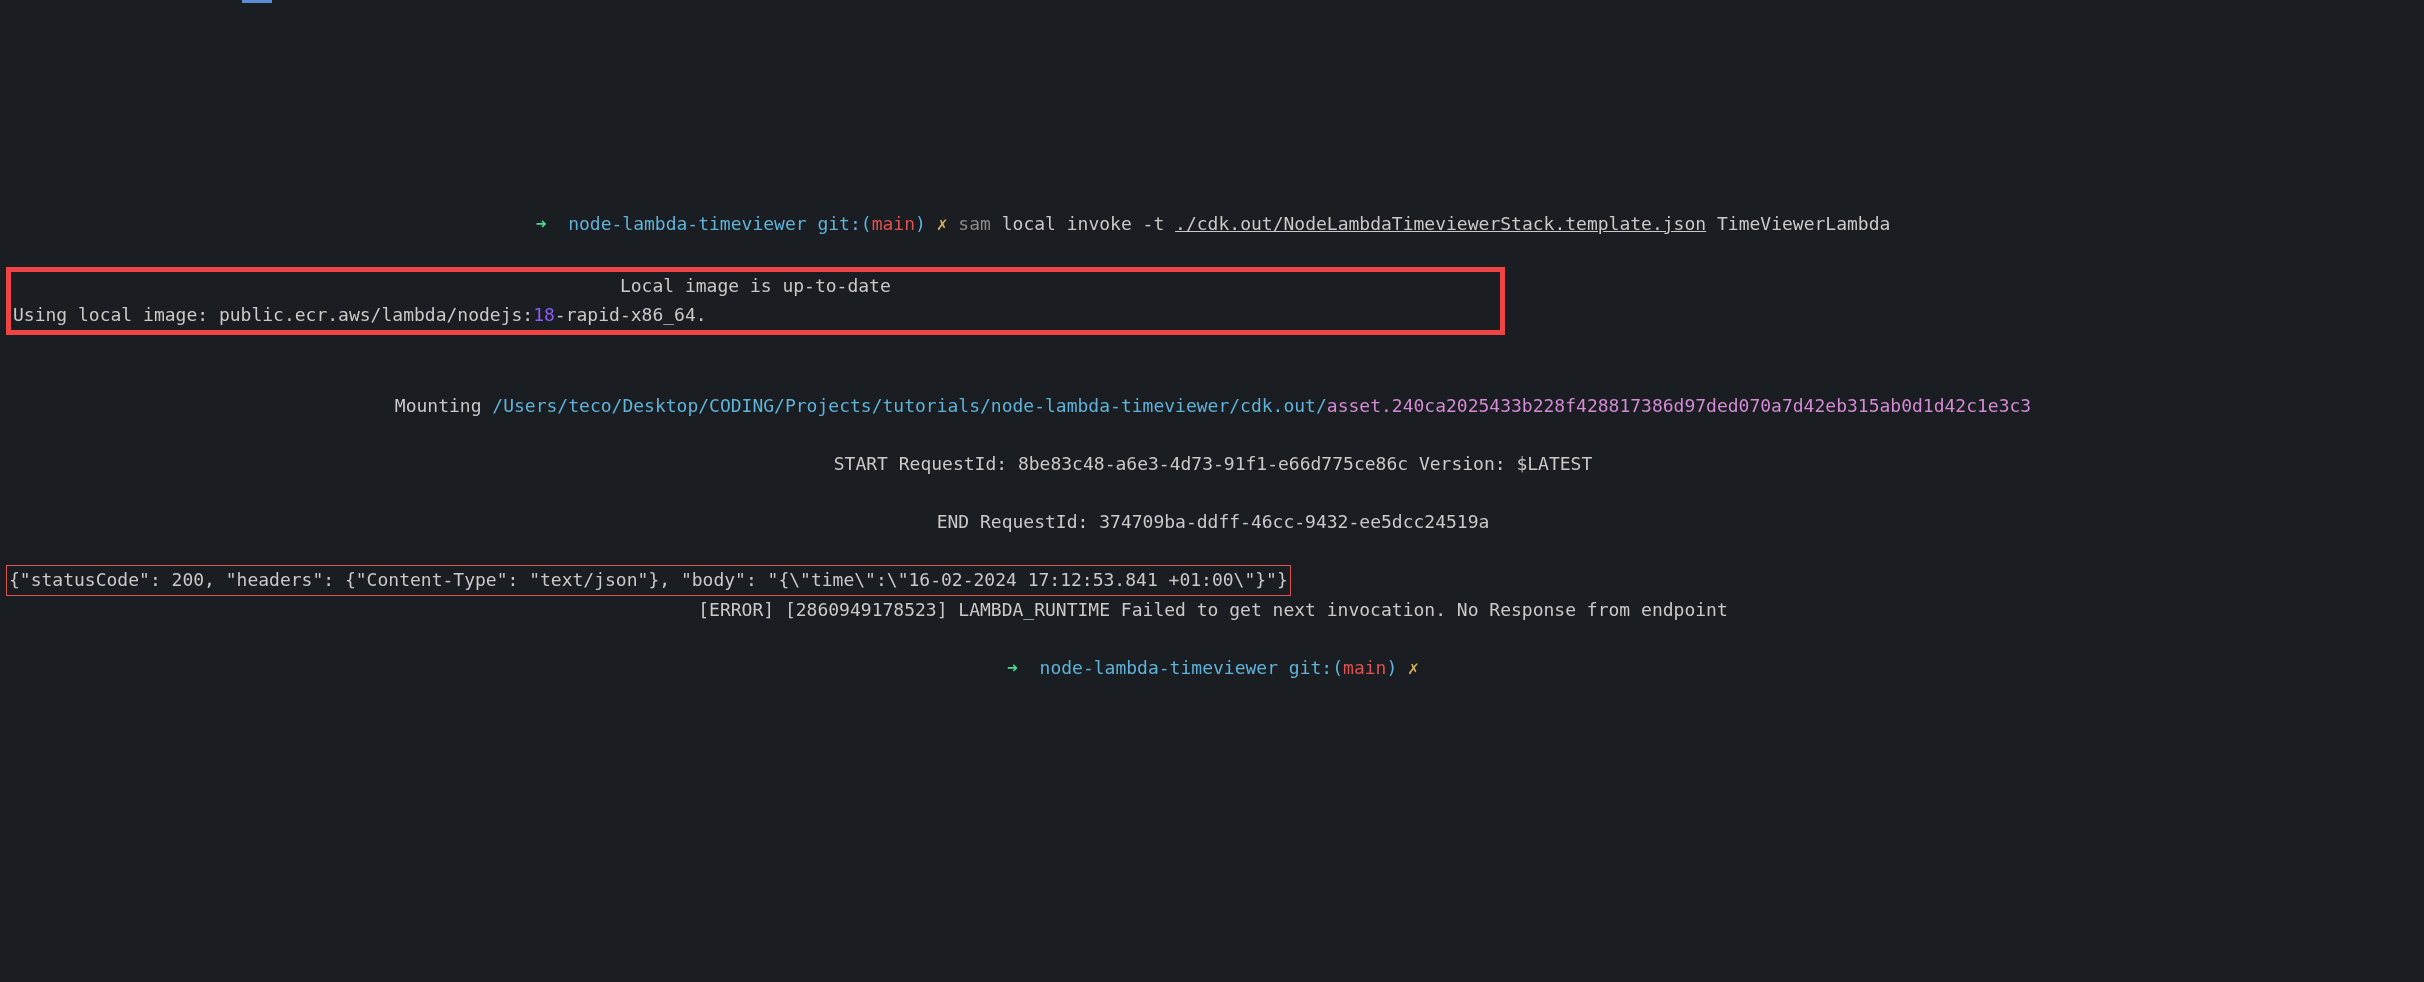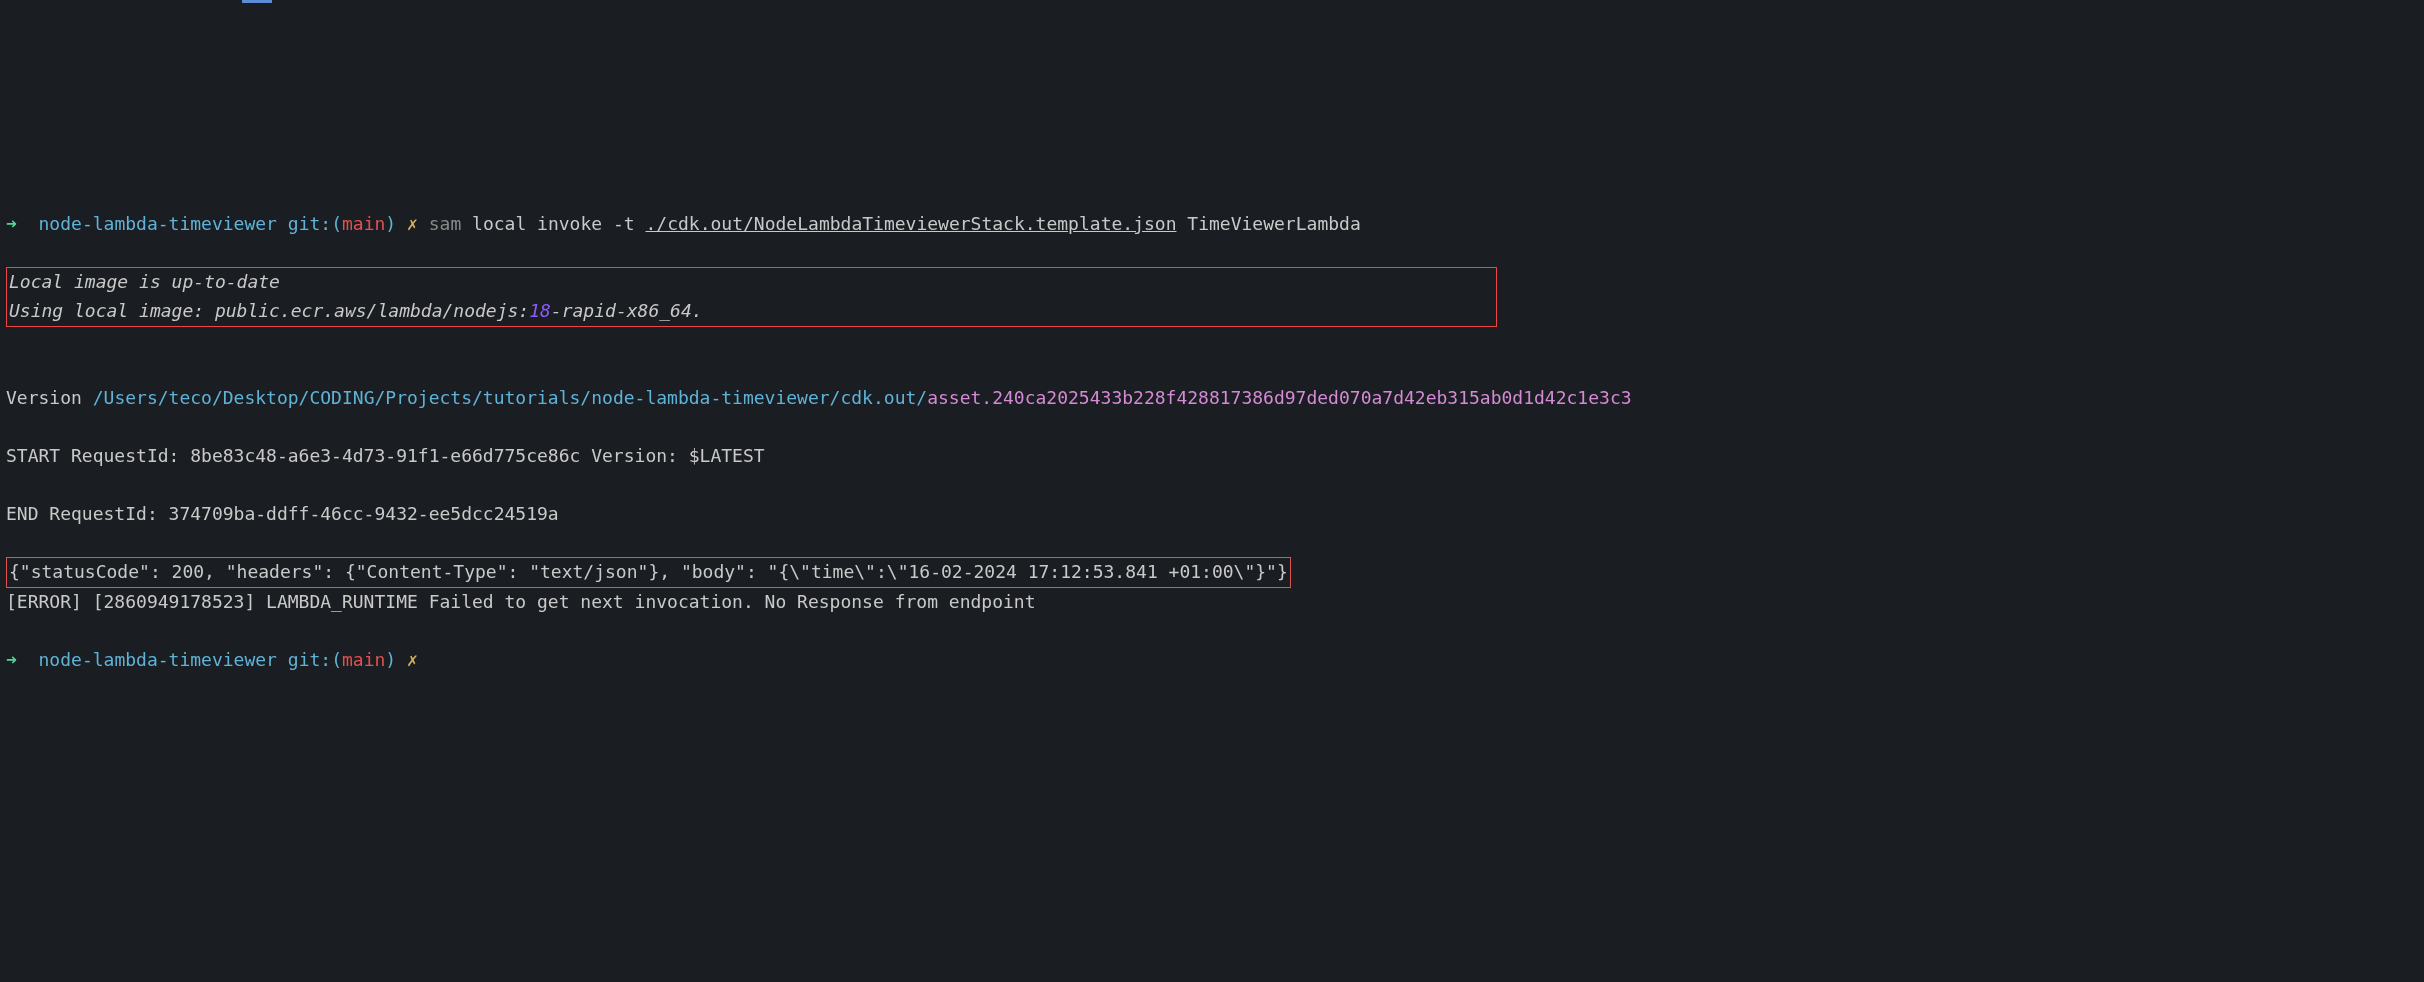--- a/index.html
+++ b/index.html
@@ -31,51 +31,50 @@
     .project-name { color: #5fb3d9; }
     .git-label { color: #5fb3d9; }
     .paren { color: #5fb3d9; }
     .branch { color: #e05252; }
     .x-mark { color: #d4b05a; }
     .cmd-sam { color: #8a8a8a; }
     .cmd-text { color: #c9c9c9; }
     .template-path { color: #c9c9c9; text-decoration: underline; }
     .lambda-name { color: #c9c9c9; }
     .box-green {
-      border: 1px solid #ef4444;
+      border: 5px solid #ef4444;
       display: inline-block;
       padding: 0 2px;
       margin-left: 0;
-      font-style: italic;
     }
     .box-red {
       border: 1px solid #e05252;
       display: inline-block;
       padding: 0 2px;
     }
     .num-highlight { color: #8b5cf6; }
     .mount-path { color: #5fb3d9; }
     .asset-hash { color: #d48ad4; }
-    .line { display: block; }
+    .line { display: block; text-align: center; }
     .terminal-content {
       padding-left: 2px;
     }
   </style>
 </head>
 <body>
 
 
 
 <div class="tab-indicator"></div>
 
 <div class="terminal-content">
 <span class="line"><span class="arrow">➜</span>  <span class="project-name">node-lambda-timeviewer</span> <span class="git-label">git:</span><span class="paren">(</span><span class="branch">main</span><span class="paren">)</span> <span class="x-mark">✗</span> <span class="cmd-sam">sam</span><span class="cmd-text"> local invoke -t </span><span class="template-path">./cdk.out/NodeLambdaTimeviewerStack.template.json</span><span class="lambda-name"> TimeViewerLambda</span></span>
 <span class="box-green"><span class="line">Local image is up-to-date</span><span class="line"><span>Using local image: public.ecr.aws/lambda/nodejs:</span><span class="num-highlight">18</span><span>-rapid-x86_64.</span>                                                                         </span></span>
 <span class="line"> </span>
-<span class="line"><span>Version </span><span class="mount-path">/Users/teco/Desktop/CODING/Projects/tutorials/node-lambda-timeviewer/cdk.out/</span><span class="asset-hash">asset.240ca2025433b228f428817386d97ded070a7d42eb315ab0d1d42c1e3c3</span></span>
+<span class="line"><span>Mounting </span><span class="mount-path">/Users/teco/Desktop/CODING/Projects/tutorials/node-lambda-timeviewer/cdk.out/</span><span class="asset-hash">asset.240ca2025433b228f428817386d97ded070a7d42eb315ab0d1d42c1e3c3</span></span>
 <span class="line">START RequestId: 8be83c48-a6e3-4d73-91f1-e66d775ce86c Version: $LATEST</span>
 <span class="line">END RequestId: 374709ba-ddff-46cc-9432-ee5dcc24519a</span>
 <span class="box-red"><span>{"statusCode": 200, "headers": {"Content-Type": "text/json"}, "body": "{\"time\":\"16-02-2024 17:12:53.841 +01:00\"}"}</span></span>
 <span class="line">[ERROR] [2860949178523] LAMBDA_RUNTIME Failed to get next invocation. No Response from endpoint</span>
 <span class="line"><span class="arrow">➜</span>  <span class="project-name">node-lambda-timeviewer</span> <span class="git-label">git:</span><span class="paren">(</span><span class="branch">main</span><span class="paren">)</span> <span class="x-mark">✗</span></span>
 </div>
 
 
 
 

